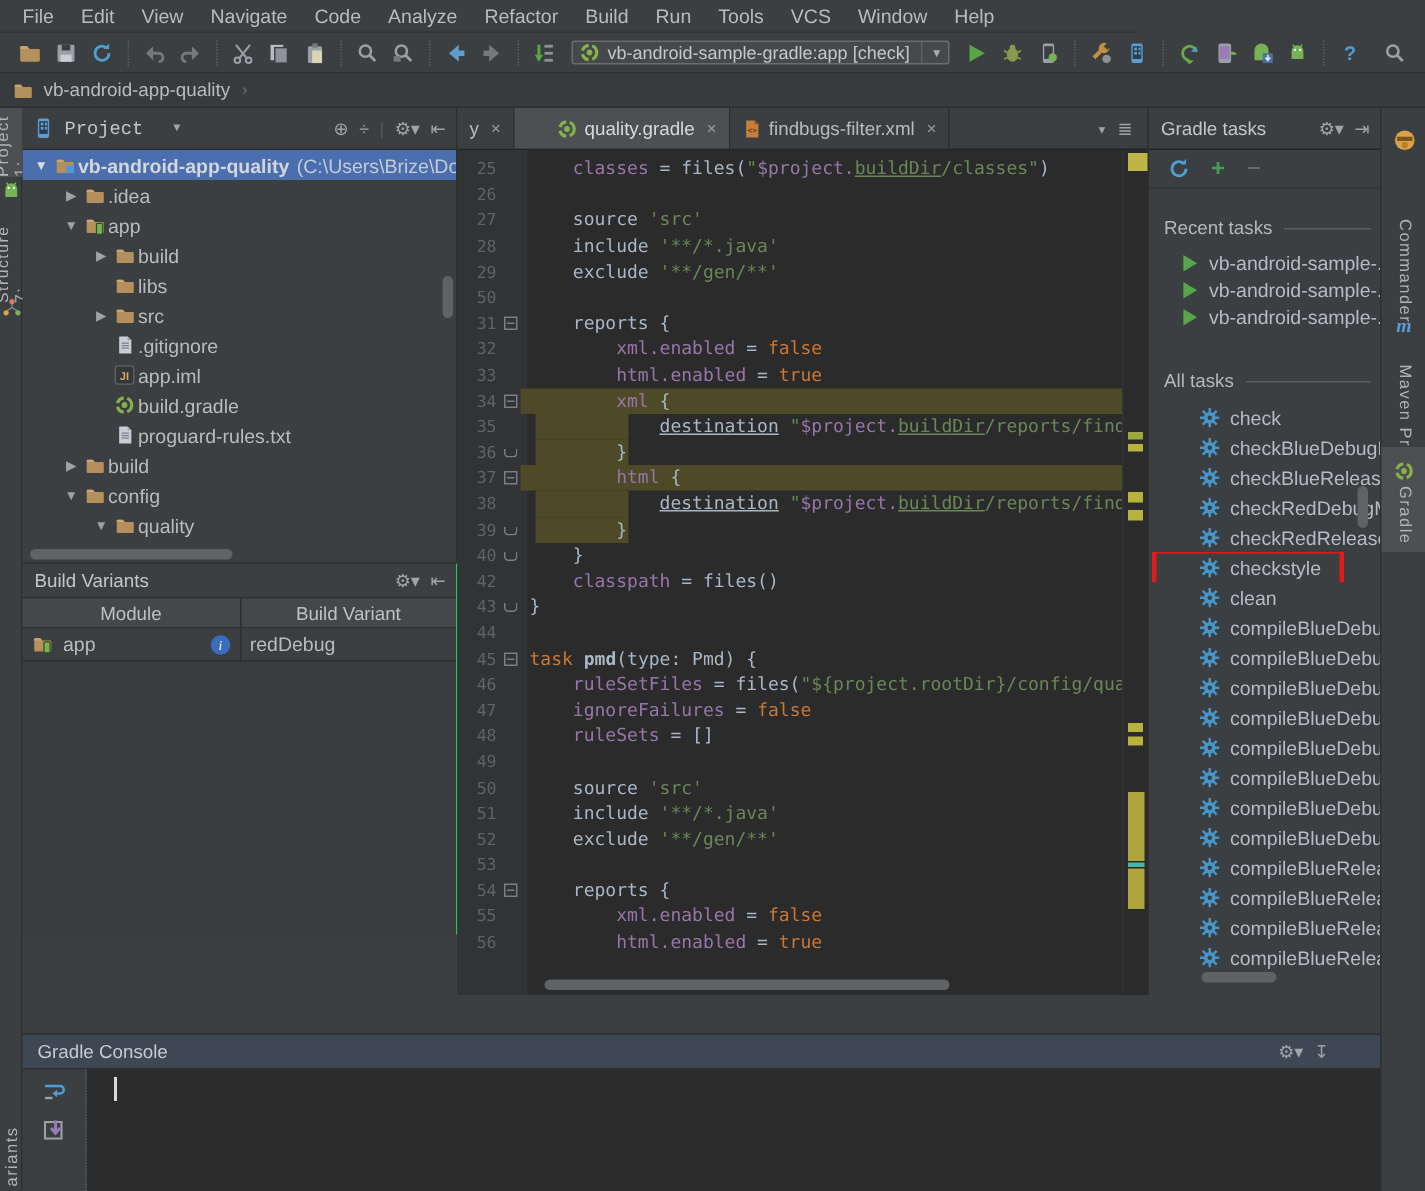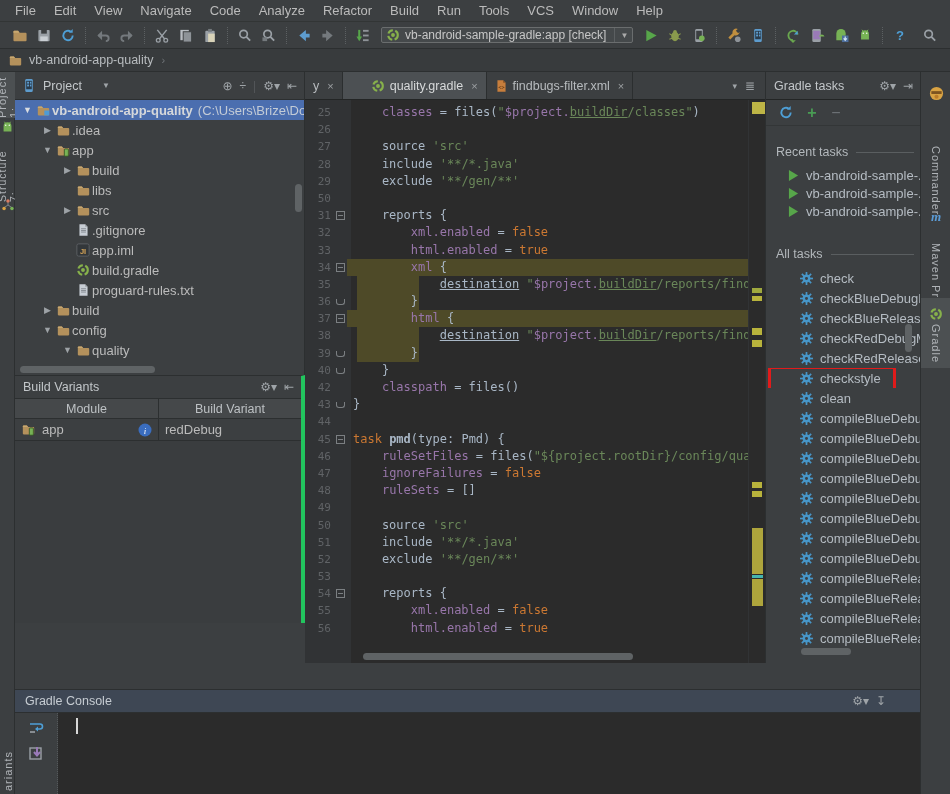--- a/index.html
+++ b/index.html
@@ -35,35 +35,35 @@
   .vtext-down { writing-mode:vertical-rl; color:#b0b4b8; letter-spacing:1px; }
   .lstrip-item { position:absolute; left:0; width:15px; display:flex; justify-content:center; }
   .rstrip-item { position:absolute; left:0; width:30px; display:flex; justify-content:center; }
   .strip-active { background:#4c5052; }
   
   .panel-header { display:flex; align-items:center; background:#3c3f41; color:#c3c7ca; font-size:12.5px; }
   .ph-icons { margin-left:auto; display:flex; align-items:center; gap:7px; padding-right:7px; color:#9fa4a8; }
   .ph-icons span { font-size:12px; }
   .project-panel { position:absolute; left:15px; top:72px; width:290px; height:303px; border-right:1px solid #2c2f30; background:#3c3f41; }
   .project-panel .panel-header { height:28px; border-bottom:1px solid #2c2f30; padding-left:6px; }
-  .proj-combo { display:flex; align-items:center; gap:6px; }
+  .proj-combo { display:flex; align-items:center; gap:6px;font-family:Liberation Mono, monospace; }
   .proj-combo .caret { font-size:8px; color:#9fa4a8; margin-left:14px; }
   .tree { position:absolute; left:0; top:28px; right:0; bottom:0; overflow:hidden; }
   .tree-row { position:relative; height:20px; display:flex; align-items:center; white-space:nowrap; overflow:hidden; color:#bbbbbb; }
   .tree-row.selected { background:#4b6eaf; color:#e8e8e8; }
   .tree-arrow { width:13px; font-size:9px; color:#9da2a6; text-align:center; flex:none; }
   .tree-row.selected .tree-arrow { color:#d8dce0; }
   .tree-ico { width:18px; display:flex; justify-content:center; flex:none; }
   .tree-extra { color:#8f949a; margin-left:5px; }
   .tree-row.selected .tree-extra { color:#c3cbd6; }
   .tree-root-label { font-weight:bold; color:#d4d7da; }
   .hscroll { position:absolute; height:7px; border-radius:4px; background:#5f6365; }
   .vscroll { position:absolute; width:7px; border-radius:4px; background:#5f6365; }
   
-  .bv-panel { position:absolute; left:15px; top:375px; width:290px; height:248px; background:#3a3d3f; border-right:4px solid #22c55e; border-top:1px solid #2c2f30; }
+  .bv-panel { position:absolute; left:15px; top:375px; width:290px; height:248px; background:#3a3d3f; border-right:1px solid #22c55e; border-top:1px solid #2c2f30; }
   .bv-panel .panel-header { height:23px; padding-left:8px; border-bottom:1px solid #2c2f30; }
   .bv-table-head { display:flex; height:20px; background:#45484a; border-bottom:1px solid #2c2f30; color:#bdc1c4; font-size:12.5px; }
   .bv-th { width:50%; text-align:center; line-height:20px; }
   .bv-th + .bv-th { border-left:1px solid #2c2f30; }
   .bv-row { display:flex; height:22px; background:#3c3f41; border-bottom:1px solid #2c2f30; align-items:center; }
   .bv-cell { width:50%; height:100%; display:flex; align-items:center; padding:0 6px; gap:6px; }
   .bv-cell + .bv-cell { border-left:1px solid #2c2f30; }
   .bv-info { margin-left:auto; display:flex; }
   
   .editor { position:absolute; left:305px; top:72px; width:460px; height:591px; background:#2b2b2b; }

